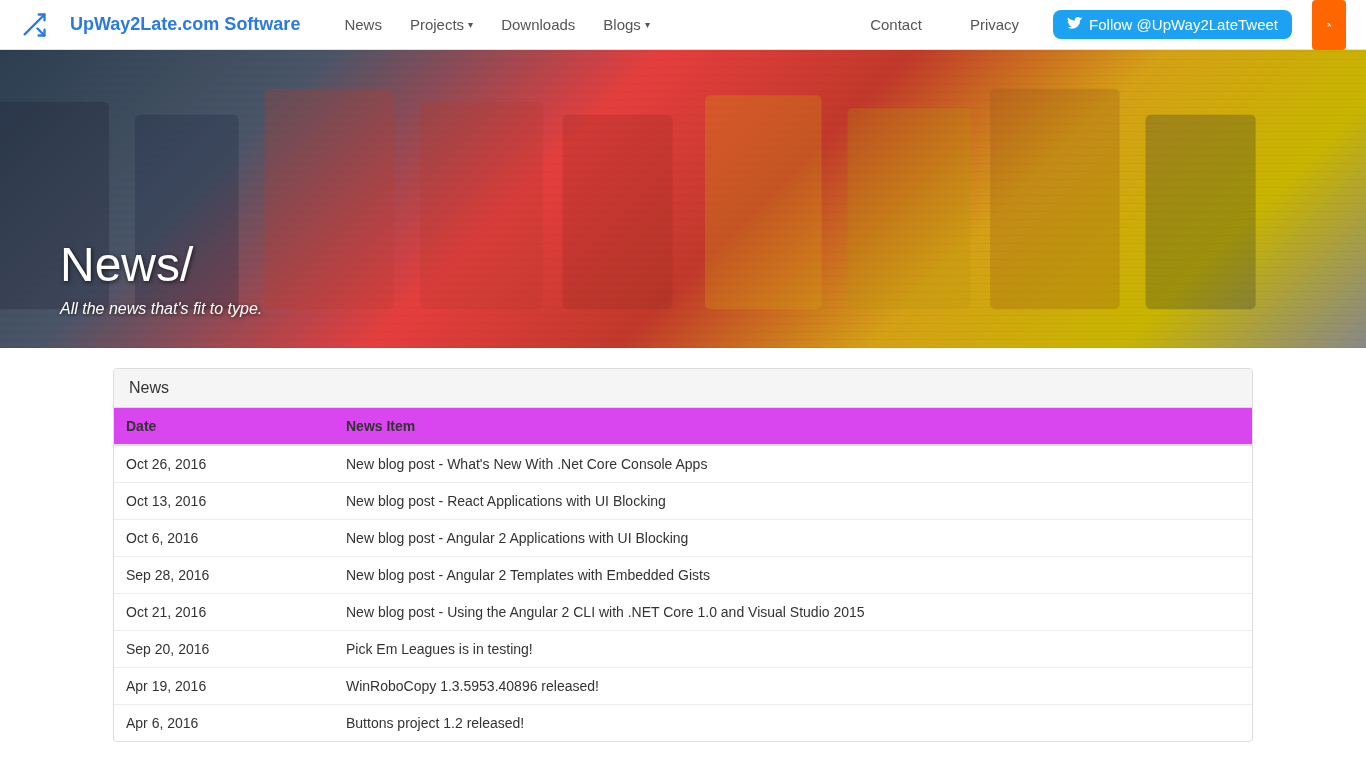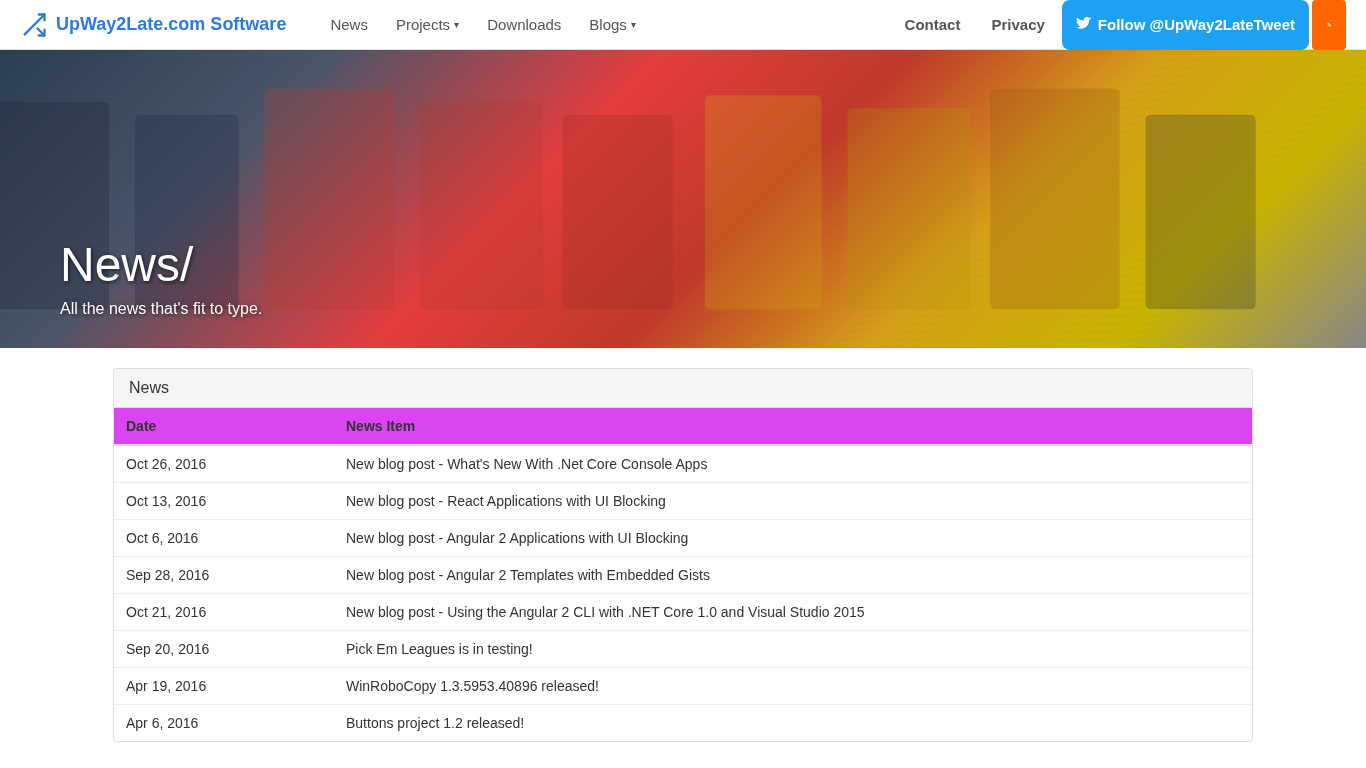--- a/index.html
+++ b/index.html
@@ -33,20 +33,21 @@
     }
     .brand-icon {
       width: 28px;
       height: 28px;
       margin-right: 8px;
     }
     .brand-name {
       color: #2a7ae2;
       font-size: 18px;
       font-weight: 600;
+      margin-left: 14px;
     }
     .navbar-nav {
       display: flex;
       align-items: center;
       list-style: none;
       flex: 1;
     }
     .navbar-nav li {
       position: relative;
     }
@@ -60,22 +61,22 @@
       font-size: 15px;
       cursor: pointer;
       white-space: nowrap;
     }
     .navbar-nav li .nav-link .caret {
       margin-left: 4px;
       font-size: 10px;
     }
     .navbar-right {
       display: flex;
-      gap: 3px;
-      font-weight: bold;
+      align-items: center;
+      gap: 20px;
     }
     .navbar-right a {
       text-decoration: none;
       color: #555;
       font-size: 15px;
       padding: 0 14px;
       height: 50px;
       display: flex;
       align-items: center;
     }
@@ -149,20 +150,21 @@
       color: #fff;
       text-shadow: 1px 1px 4px rgba(0,0,0,0.7);
     }
     .hero-title {
       font-size: 48px;
       font-weight: 300;
       margin-bottom: 8px;
     }
     .hero-subtitle {
       font-size: 16px;
+      font-style: italic;
     }
 
     
     .container {
       max-width: 1140px;
       margin: 0 auto;
       padding: 0 15px;
     }
     .main-content {
       padding: 20px 0;

